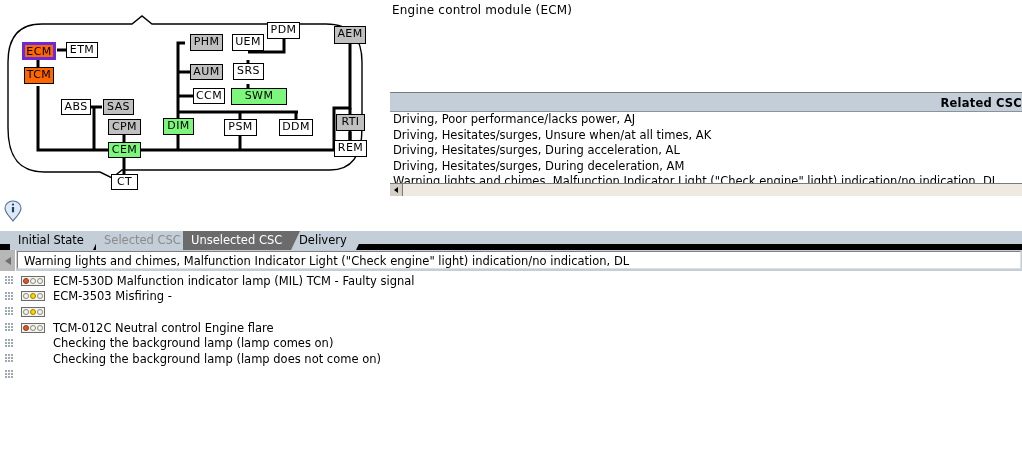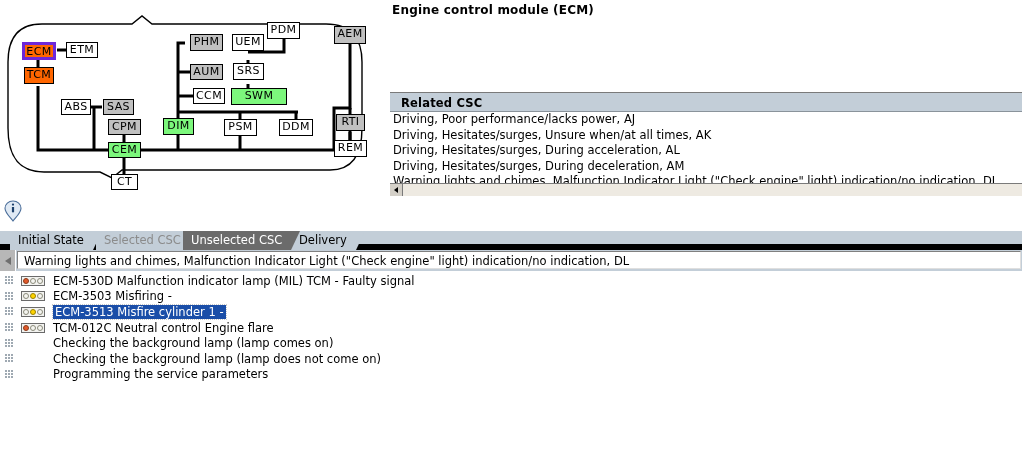--- a/index.html
+++ b/index.html
@@ -32,38 +32,39 @@
   .nodebox.green { background: #7cf77c; }
   .nodebox.orange{ background: #ff6600; }
   .nodebox.sel {
     border: 3px solid #6d28d9;
     background: #ff6600;
   }
 
   
   #ecm-title {
     position: absolute; left: 392px; top: 3px;
-    font-size: 12px; font-weight: bold; color: #000;
+    font-size: 12px; font-weight: normal; color: #000;
     letter-spacing: .2px;
   }
 
   
   #csc-panel {
     position: absolute; left: 390px; top: 92px;
     width: 632px; height: 104px;
     background: #fff;
     border-top: 1px solid #7a7a7a;
   }
   #csc-header {
     height: 19px;
     background: #c3ced8;
     border-bottom: 1px solid #8a939b;
     font-size: 11.5px; font-weight: bold;
     color: #000; padding: 3px 0 0 11px;
     letter-spacing: .2px;
+    text-align: right;
   }
   #csc-list {
     position: relative;
     height: 72px;
     overflow: hidden;
     background: #fff;
     padding-left: 3px;
   }
   .csc-row {
     font-size: 11.5px; color: #000; line-height: 15.5px;
@@ -312,21 +313,20 @@
       <span class="row-label">ECM-3503 Misfiring -</span>
     </div>
 
     <div class="tree-row selected">
       <span class="grip"></span>
       <span class="status-led">
         <span class="led"></span>
           <span class="led yellow"></span>
           <span class="led"></span>
       </span>
-      <span class="row-label">ECM-3513 Misfire cylinder 1 -</span>
     </div>
 
     <div class="tree-row">
       <span class="grip"></span>
       <span class="status-led">
         <span class="led red"></span>
           <span class="led"></span>
           <span class="led"></span>
       </span>
       <span class="row-label">TCM-012C Neutral control Engine flare</span>
@@ -337,18 +337,17 @@
       <span class="row-label">Checking the background lamp (lamp comes on)</span>
     </div>
 
     <div class="tree-row indented">
       <span class="grip"></span>
       <span class="row-label">Checking the background lamp (lamp does not come on)</span>
     </div>
 
     <div class="tree-row indented">
       <span class="grip"></span>
-      <span class="row-label">Programming the service parameters</span>
     </div>
 
   </div>
 
 </div>
 
 </body></html>

